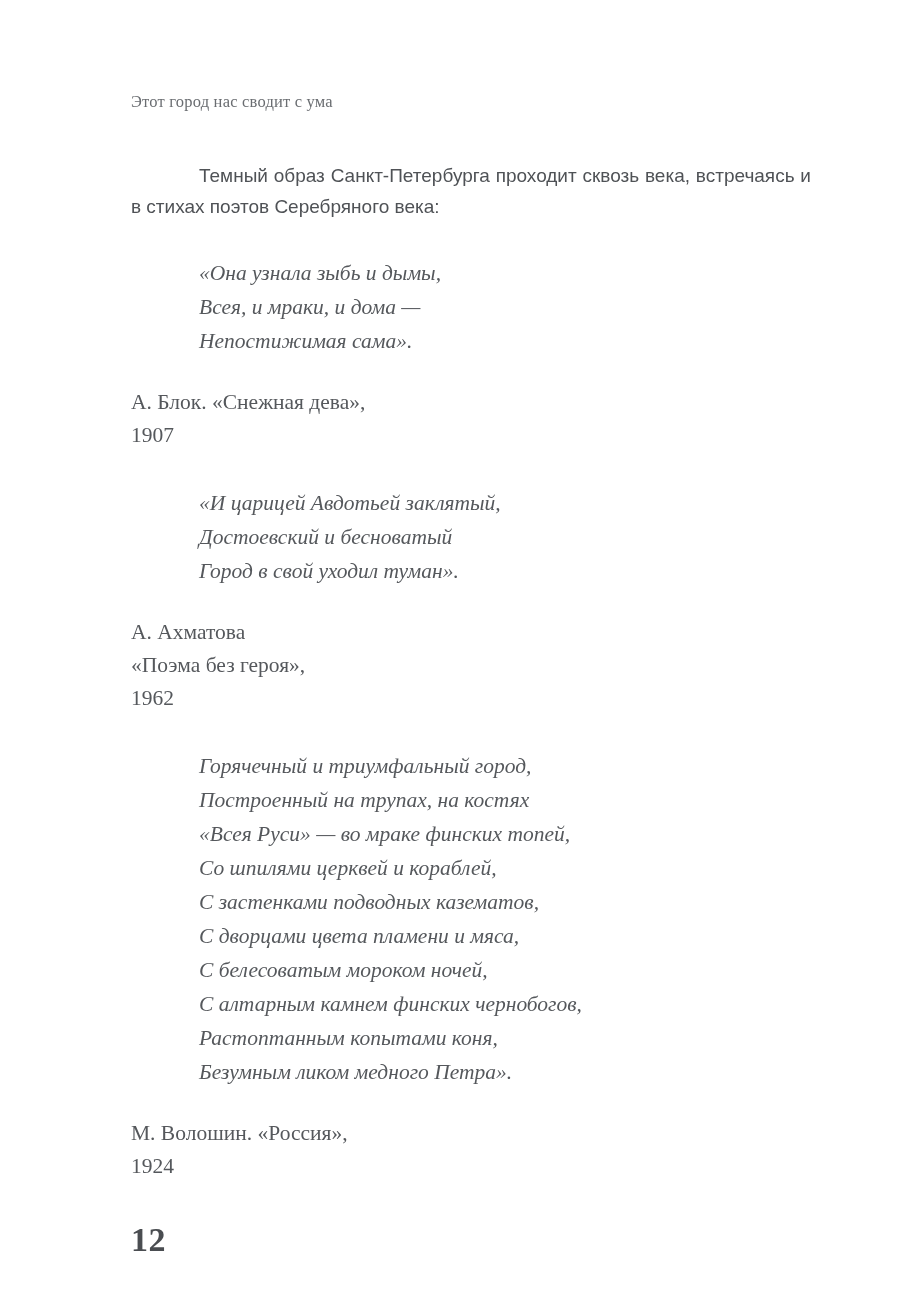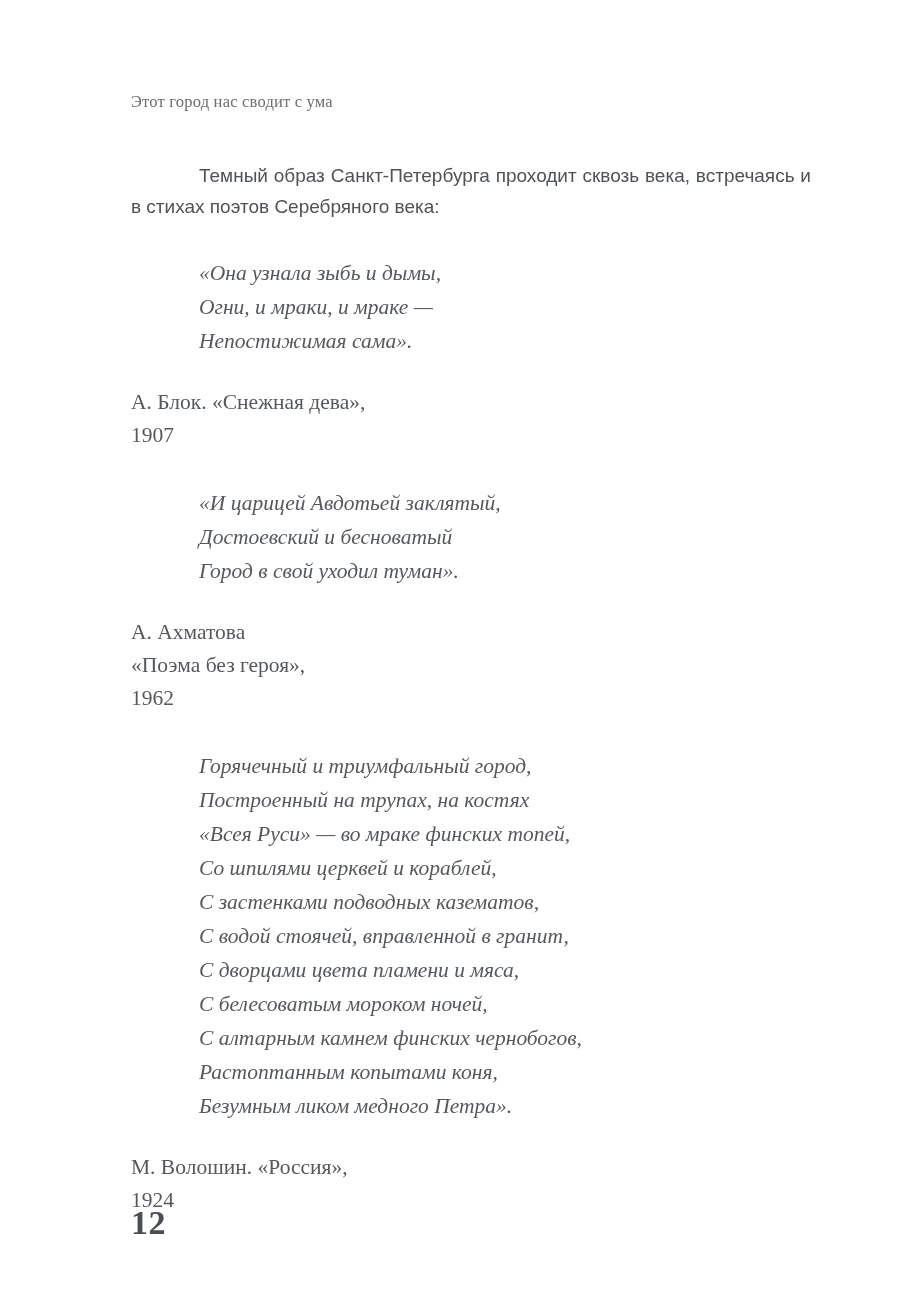--- a/index.html
+++ b/index.html
@@ -66,42 +66,42 @@
   }
   .spacer-after-attrib {
     height: 34px;
   }
   .spacer-small {
     height: 22px;
   }
   .page-number {
     position: absolute;
     left: 131px;
-    bottom: 67px;
+    bottom: 50px;
     font-family: "Liberation Serif", serif;
     font-weight: bold;
     font-size: 34px;
     color: #4a4d51;
     letter-spacing: 0.5px;
   }
 </style>
 </head>
 <body>
 
 <div class="page">
 
   <div class="running-head">Этот город нас сводит с ума</div>
 
   <div class="content">
 
     <p class="body-para">Темный образ Санкт-Петербурга проходит сквозь века, встречаясь и в стихах поэтов Серебряного века:</p>
 
     <div class="quote-block">
       <div class="quote-line">«Она узнала зыбь и дымы,</div>
-      <div class="quote-line">Огни, и мраки, и мраке —</div>
+      <div class="quote-line">Всея, и мраки, и дома —</div>
       <div class="quote-line">Непостижимая сама».</div>
     </div>
     <div class="spacer-small"></div>
     <div class="attrib">А. Блок. «Снежная дева»,</div>
     <div class="attrib">1907</div>
 
     <div class="spacer-after-attrib"></div>
 
     <div class="quote-block">
       <div class="quote-line">«И царицей Авдотьей заклятый,</div>
@@ -114,21 +114,20 @@
     <div class="attrib">1962</div>
 
     <div class="spacer-after-attrib"></div>
 
     <div class="quote-block">
       <div class="quote-line">Горячечный и триумфальный город,</div>
       <div class="quote-line">Построенный на трупах, на костях</div>
       <div class="quote-line">«Всея Руси» — во мраке финских топей,</div>
       <div class="quote-line">Со шпилями церквей и кораблей,</div>
       <div class="quote-line">С застенками подводных казематов,</div>
-      <div class="quote-line">С водой стоячей, вправленной в гранит,</div>
       <div class="quote-line">С дворцами цвета пламени и мяса,</div>
       <div class="quote-line">С белесоватым мороком ночей,</div>
       <div class="quote-line">С алтарным камнем финских чернобогов,</div>
       <div class="quote-line">Растоптанным копытами коня,</div>
       <div class="quote-line">Безумным ликом медного Петра».</div>
     </div>
     <div class="spacer-small"></div>
     <div class="attrib">М. Волошин. «Россия»,</div>
     <div class="attrib">1924</div>
 

